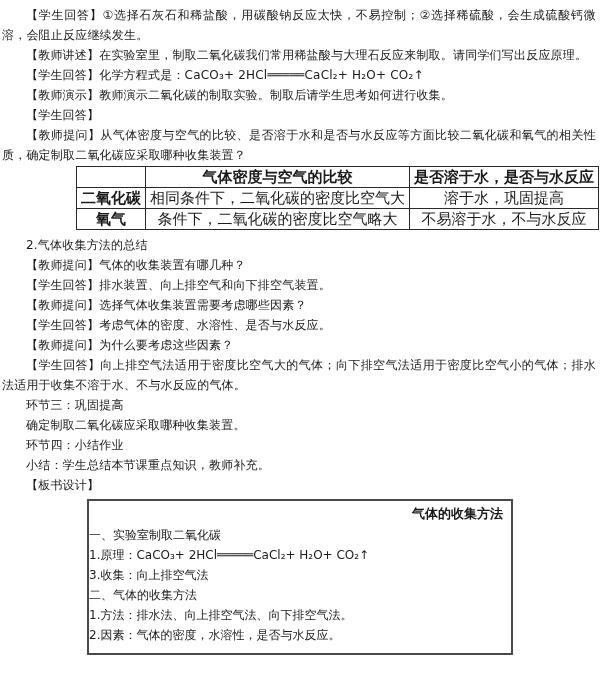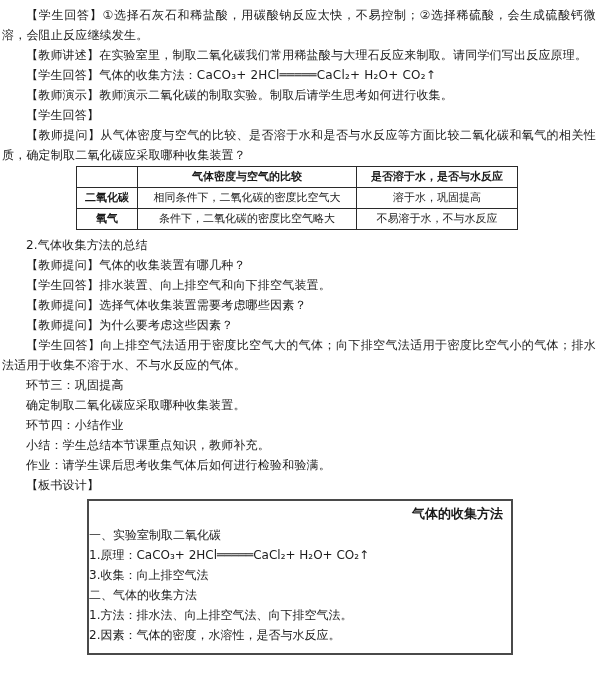--- a/index.html
+++ b/index.html
@@ -27,21 +27,21 @@
     margin: 0;
     text-indent: 24px;
     text-align: justify;
     letter-spacing: 0.2px;
   }
   
   .cmp-table {
     border-collapse: collapse;
     table-layout: fixed;
     margin: 1px 4px 5px 74px;
-    font-size: 11px;
+    font-size: 15px;
   }
   .cmp-table th, .cmp-table td {
     border: 1px solid #2a2a2a;
     height: 20px;
     padding: 0 4px;
     text-align: center;
     vertical-align: middle;
     overflow: hidden;
     white-space: nowrap;
   }
@@ -68,21 +68,21 @@
     white-space: nowrap;
   }
 </style>
 </head>
 <body>
 
 <div class="page">
 
   <p class="para">【学生回答】①选择石灰石和稀盐酸，用碳酸钠反应太快，不易控制；②选择稀硫酸，会生成硫酸钙微溶，会阻止反应继续发生。</p>
   <p class="para">【教师讲述】在实验室里，制取二氧化碳我们常用稀盐酸与大理石反应来制取。请同学们写出反应原理。</p>
-  <p class="para">【学生回答】气体的收集方法：CaCO₃+ 2HCl═════CaCl₂+ H₂O+ CO₂↑</p>
+  <p class="para">【学生回答】化学方程式是：CaCO₃+ 2HCl═════CaCl₂+ H₂O+ CO₂↑</p>
   <p class="para">【教师演示】教师演示二氧化碳的制取实验。制取后请学生思考如何进行收集。</p>
   <p class="para">【学生回答】</p>
   <p class="para">【教师提问】从气体密度与空气的比较、是否溶于水和是否与水反应等方面比较二氧化碳和氧气的相关性质，确定制取二氧化碳应采取哪种收集装置？</p>
 
   <table class="cmp-table">
     <tbody>
         <tr>
       <th class="col-label"></th>
       <th class="col-density">气体密度与空气的比较</th>
       <th class="col-solub">是否溶于水，是否与水反应</th>
@@ -97,27 +97,27 @@
       <td>条件下，二氧化碳的密度比空气略大</td>
       <td>不易溶于水，不与水反应</td>
     </tr>
   </tbody>
     </table>
 
   <p class="para">2.气体收集方法的总结</p>
   <p class="para">【教师提问】气体的收集装置有哪几种？</p>
   <p class="para">【学生回答】排水装置、向上排空气和向下排空气装置。</p>
   <p class="para">【教师提问】选择气体收集装置需要考虑哪些因素？</p>
+  <p class="para">【学生回答】考虑气体的密度、水溶性、是否与水反应。</p>
   <p class="para">【教师提问】为什么要考虑这些因素？</p>
   <p class="para">【学生回答】向上排空气法适用于密度比空气大的气体；向下排空气法适用于密度比空气小的气体；排水法适用于收集不溶于水、不与水反应的气体。</p>
   <p class="para">环节三：巩固提高</p>
   <p class="para">确定制取二氧化碳应采取哪种收集装置。</p>
   <p class="para">环节四：小结作业</p>
   <p class="para">小结：学生总结本节课重点知识，教师补充。</p>
-  <p class="para">作业：请学生课后思考收集气体后如何进行检验和验满。</p>
   <p class="para">【板书设计】</p>
 
   <div class="board">
     <div class="board-title">气体的收集方法</div>
     <div class="board-line">一、实验室制取二氧化碳</div>
     <div class="board-line">1.原理：CaCO₃+ 2HCl═════CaCl₂+ H₂O+ CO₂↑</div>
     <div class="board-line">3.收集：向上排空气法</div>
     <div class="board-line">二、气体的收集方法</div>
     <div class="board-line">1.方法：排水法、向上排空气法、向下排空气法。</div>
     <div class="board-line">2.因素：气体的密度，水溶性，是否与水反应。</div>

